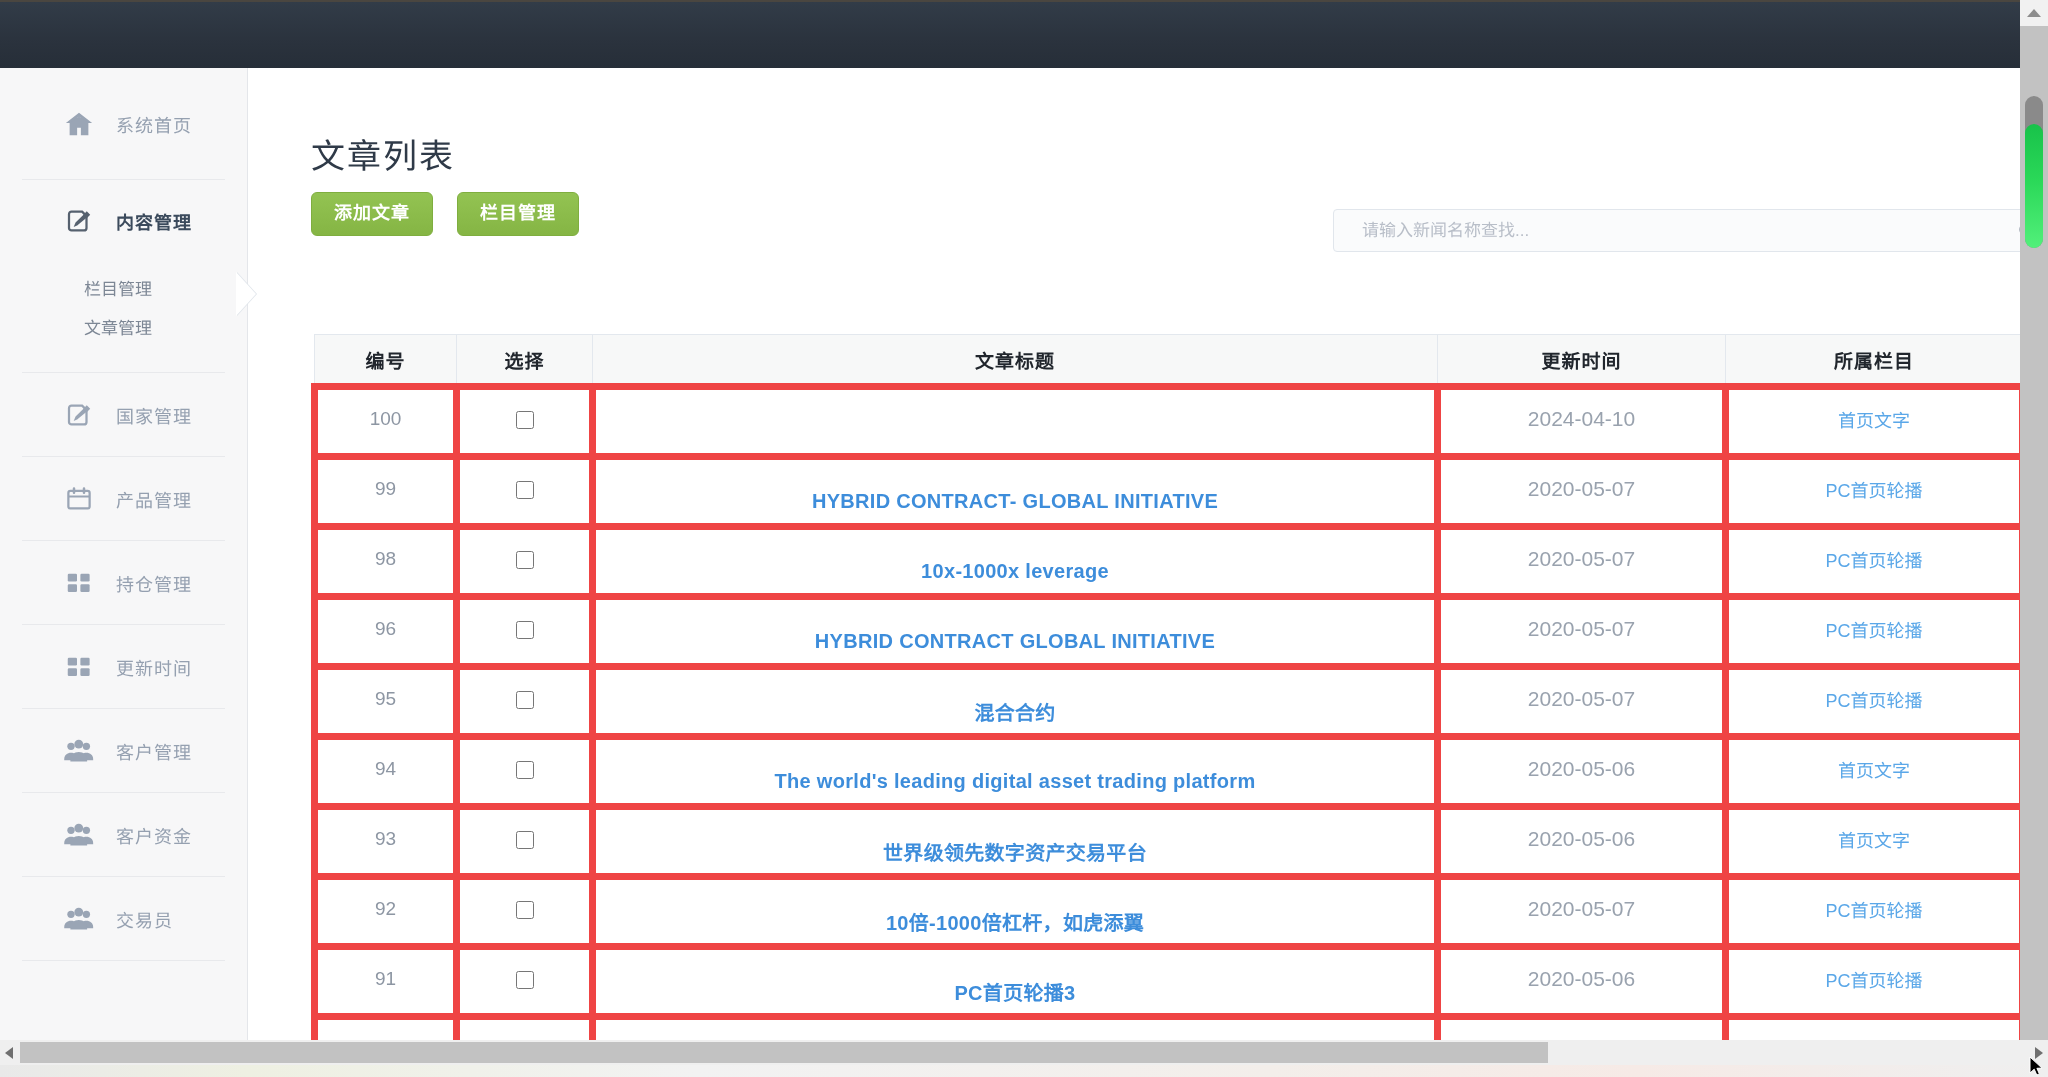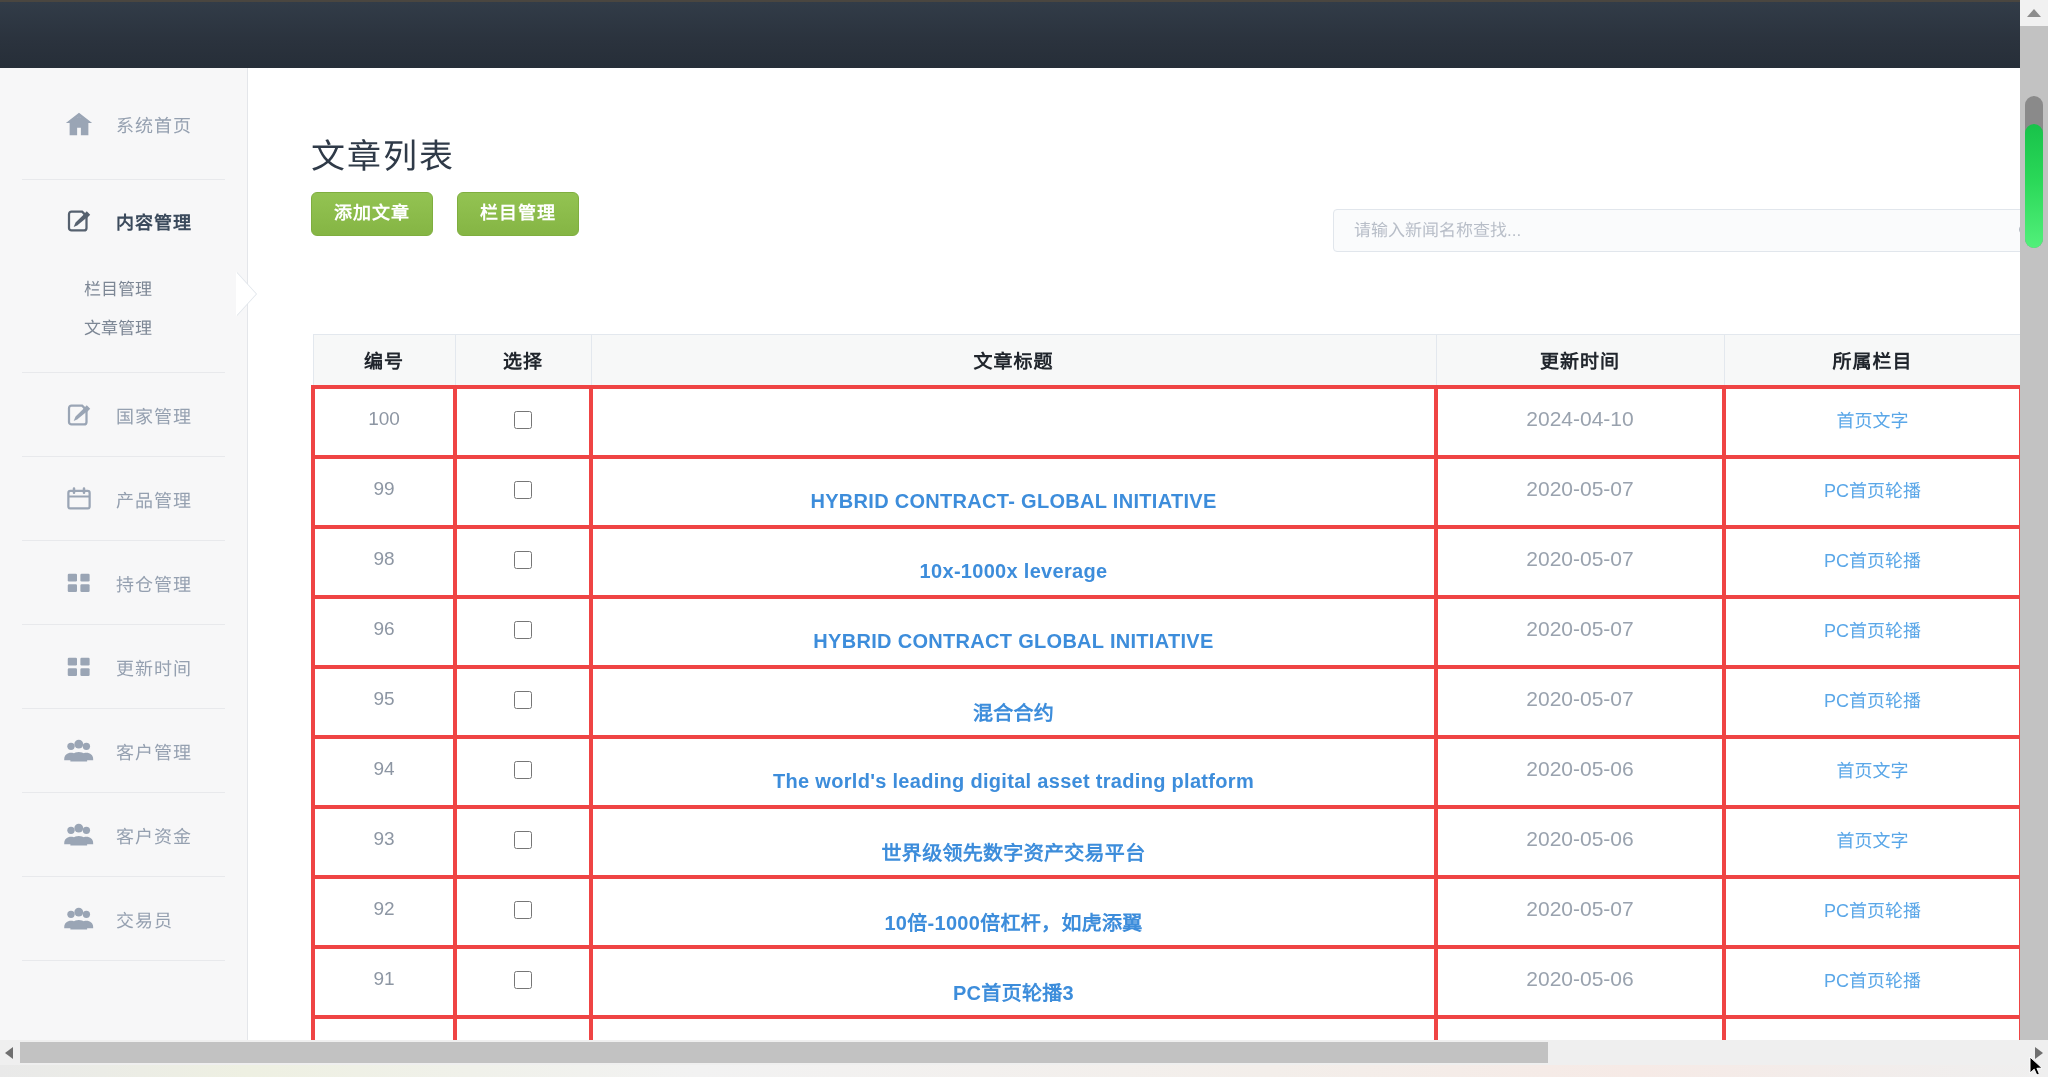--- a/index.html
+++ b/index.html
@@ -149,21 +149,21 @@
   }
   #search-box {
     position: relative;
     width: 722px; height: 43px;
     background: #fafbfc;
     border: 1px solid #e1e6ec;
     border-radius: 4px;
   }
   #search-input {
     position: absolute;
-    left: 4px; top: 0;
+    left: 12px; top: 0;
     width: 672px; height: 41px;
     border: 0; outline: 0;
     background: transparent;
     padding: 0 16px;
     font-size: 17px;
     color: #b91c1c;
     font-family: "Liberation Sans", "DejaVu Sans", sans-serif;
   }
   #search-input::placeholder { color: #b8bec8; }
   #search-icon-btn {
@@ -192,21 +192,21 @@
     border: 1px solid #e3e8ee;
     color: #21262d;
     font-size: 19px;
     font-weight: bold;
     letter-spacing: 1px;
     height: 52px;
     padding: 0;
     text-align: center;
   }
   table.grid td {
-    border: 4px solid #ef4444;
+    border: 7px solid #ef4444;
     height: 70px;
     padding: 0 6px;
     text-align: center;
     vertical-align: middle;
   }
   .c-id     { width: 142px; }
   .c-sel    { width: 136px; }
   .c-title  { width: 845px; }
   .c-date   { width: 288px; }
   .c-col    { width: 297px; }

